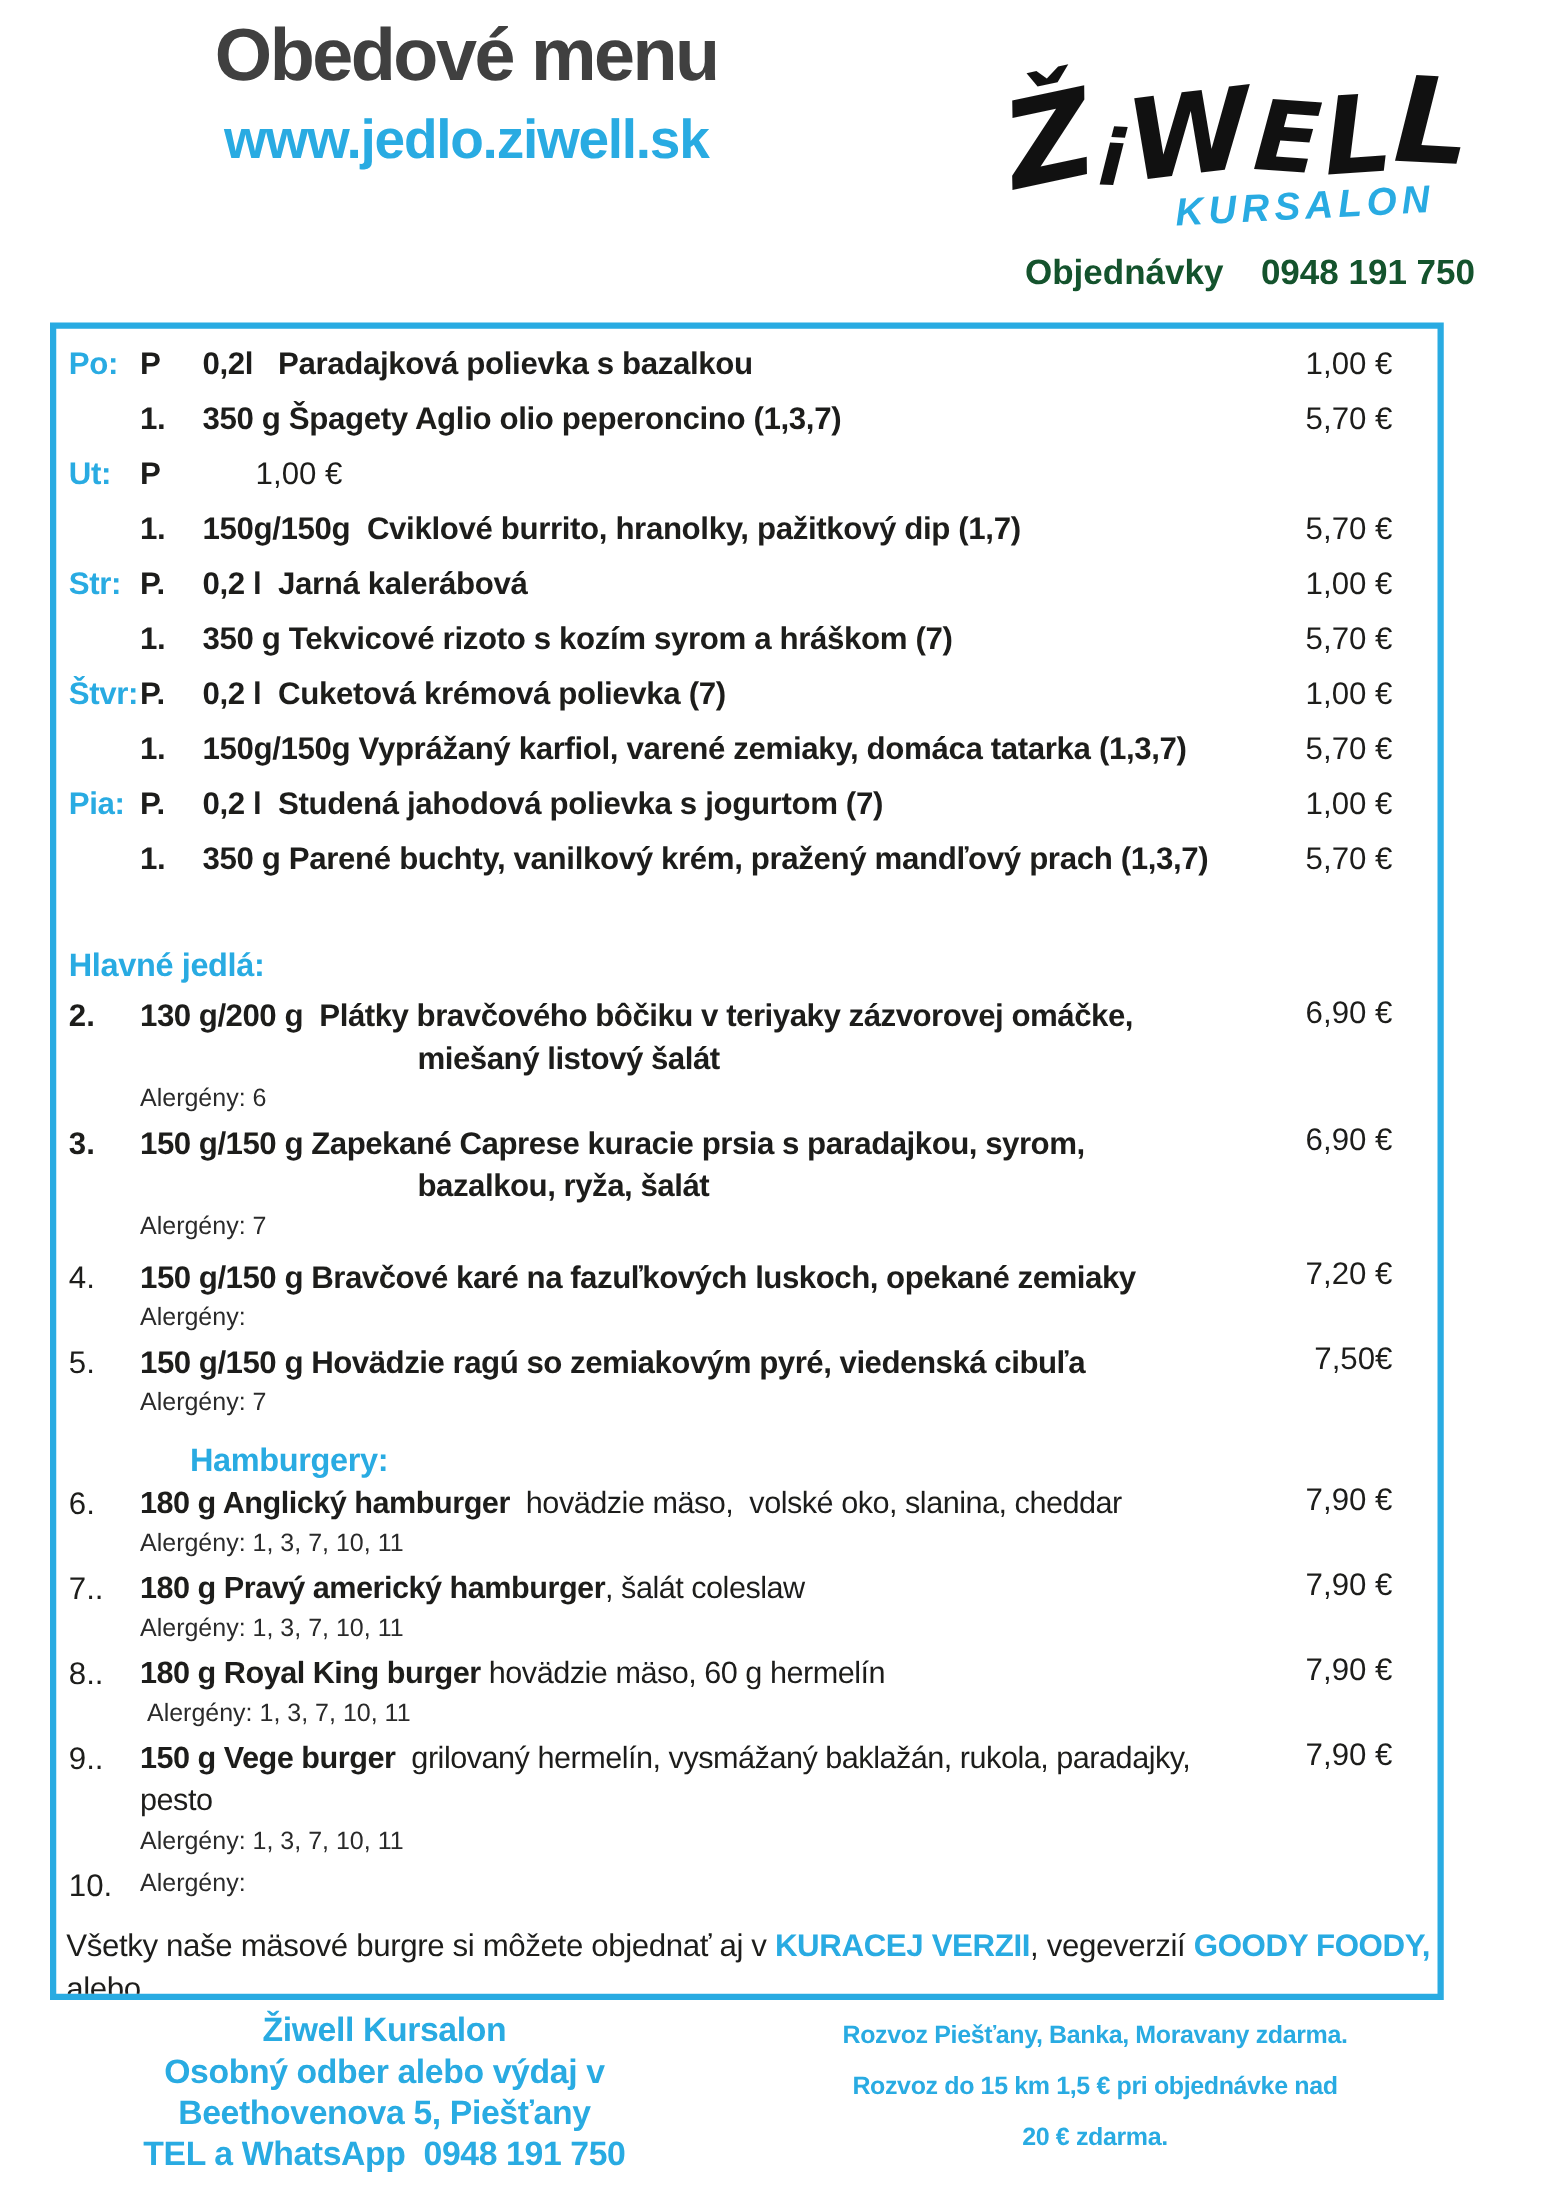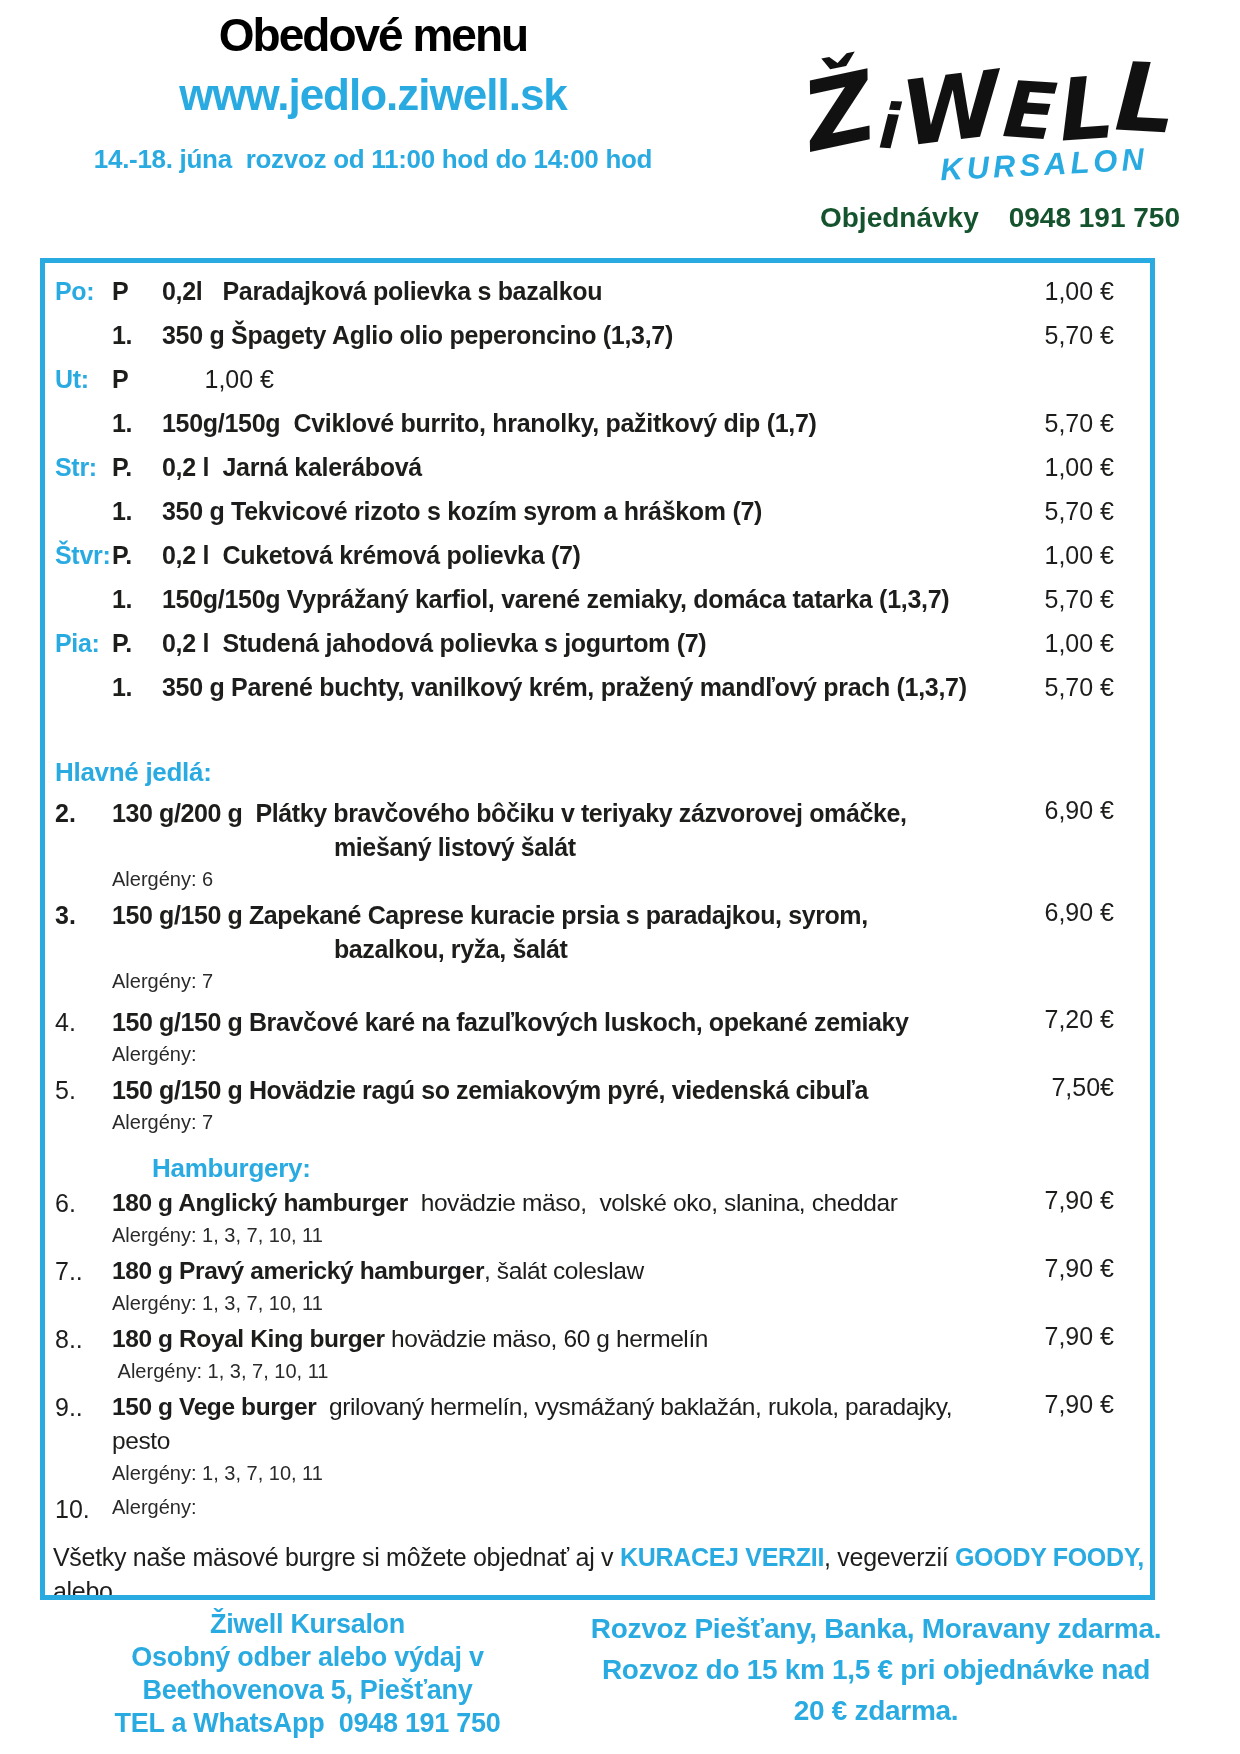--- a/index.html
+++ b/index.html
@@ -5,21 +5,21 @@
   * { box-sizing: border-box; }
   html,body { margin:0; padding:0; }
   body {
     width:1240px; height:1754px; position:relative; background:#fff;
     font-family:"Liberation Sans", sans-serif; color:#1d1d1b; overflow:hidden;
   }
 
   
   .header { position:absolute; top:0; left:0; width:1240px; height:258px; }
   .header-left { position:absolute; left:68px; top:6px; width:610px; text-align:center; }
-  .title { font-size:46px; font-weight:bold; color:#000000; letter-spacing:-2px; line-height:1.3; white-space:pre; }
+  .title { font-size:59px; font-weight:bold; color:#404040; letter-spacing:-2px; line-height:1.3; white-space:pre; }
   .website { font-size:44px; font-weight:bold; color:#29abe2; letter-spacing:-1px; margin-top:4px; white-space:pre; }
   .schedule { font-size:26px; font-weight:bold; color:#29abe2; margin-top:24px; white-space:pre; letter-spacing:-0.3px; }
 
   .header-right { position:absolute; right:58px; top:8px; width:470px; }
   .logo-main { display:flex; align-items:flex-end; justify-content:flex-end; height:148px; padding-right:6px; }
   .lg { display:inline-block; font-family:"DejaVu Sans", sans-serif; font-weight:bold; font-style:italic; color:#111; line-height:1; }
   .lg0 { font-size:96px; transform:rotate(-12deg) translateY(4px); }
   .lg1 { font-size:62px; transform:rotate(3deg) translateY(2px); margin-left:5px; }
   .lg2 { font-size:90px; transform:rotate(-7deg) translateY(-2px); margin-left:2px; }
   .lg3 { font-size:78px; transform:rotate(4deg) translateY(-6px); margin-left:2px; }
@@ -64,30 +64,29 @@
   .b-item { margin-top:2px; }
 
   .note { margin-top:14px; padding-left:8px; font-size:25px; line-height:34px; letter-spacing:-0.3px; white-space:pre-wrap; }
   .note .hl { color:#29abe2; font-weight:bold; }
 
   
   .footer { position:absolute; top:1608px; left:0; width:1240px; display:flex; }
   .f-left  { width:505px; margin-left:55px; text-align:center; }
   .f-left  .fline { font-size:27px; font-weight:bold; color:#29abe2; line-height:33px; white-space:pre; letter-spacing:-0.3px; }
   .f-right { flex:1; margin-right:48px; text-align:center; }
-  .f-right .fline { font-size:28px; font-weight:bold; color:#29abe2; line-height:41px; white-space:pre; letter-spacing:-0.3px; }
+  .f-right .fline { font-size:20px; font-weight:bold; color:#29abe2; line-height:41px; white-space:pre; letter-spacing:-0.3px; }
 </style>
 </head>
 <body>
 
 <div class="header">
   <div class="header-left">
     <div class="title">Obedové menu</div>
     <div class="website">www.jedlo.ziwell.sk</div>
-    <div class="schedule">14.-18. júna  rozvoz od 11:00 hod do 14:00 hod</div>
   </div>
   <div class="header-right">
     <div class="logo-main">
         <span class="lg lg0">Ž</span>
         <span class="lg lg1">i</span>
         <span class="lg lg2">W</span>
         <span class="lg lg3">E</span>
         <span class="lg lg4">L</span>
         <span class="lg lg5">L</span>
       </div>

